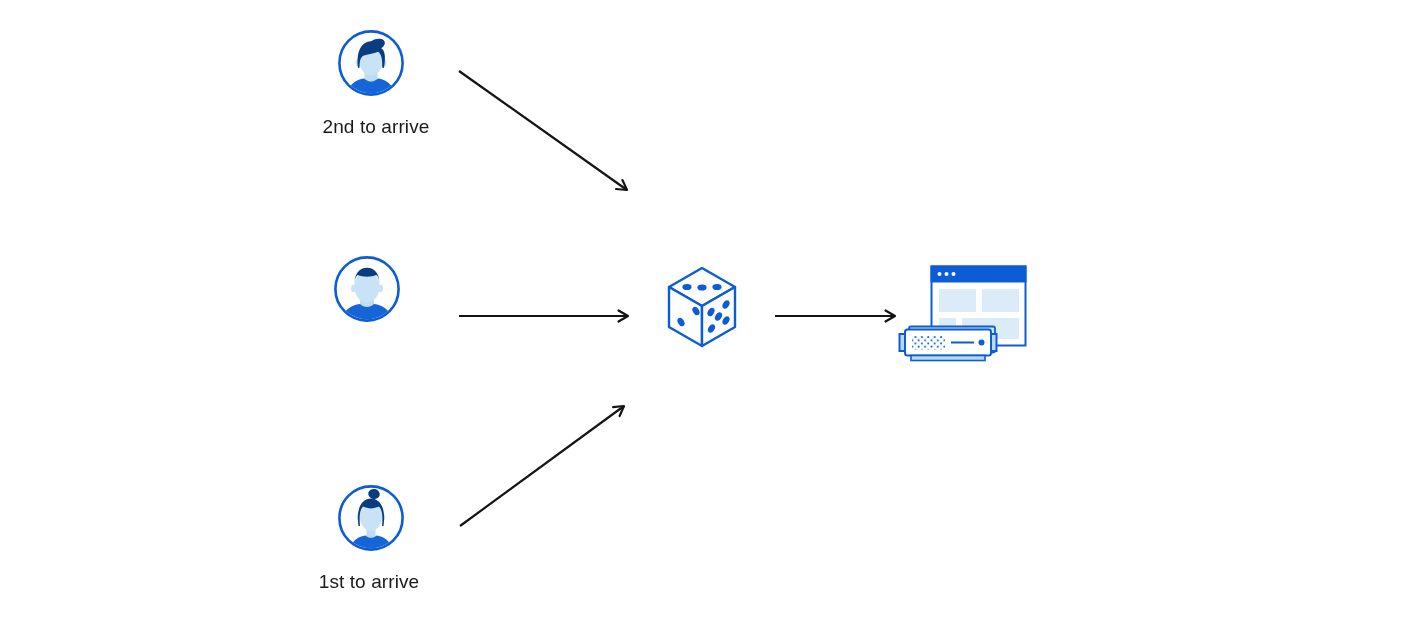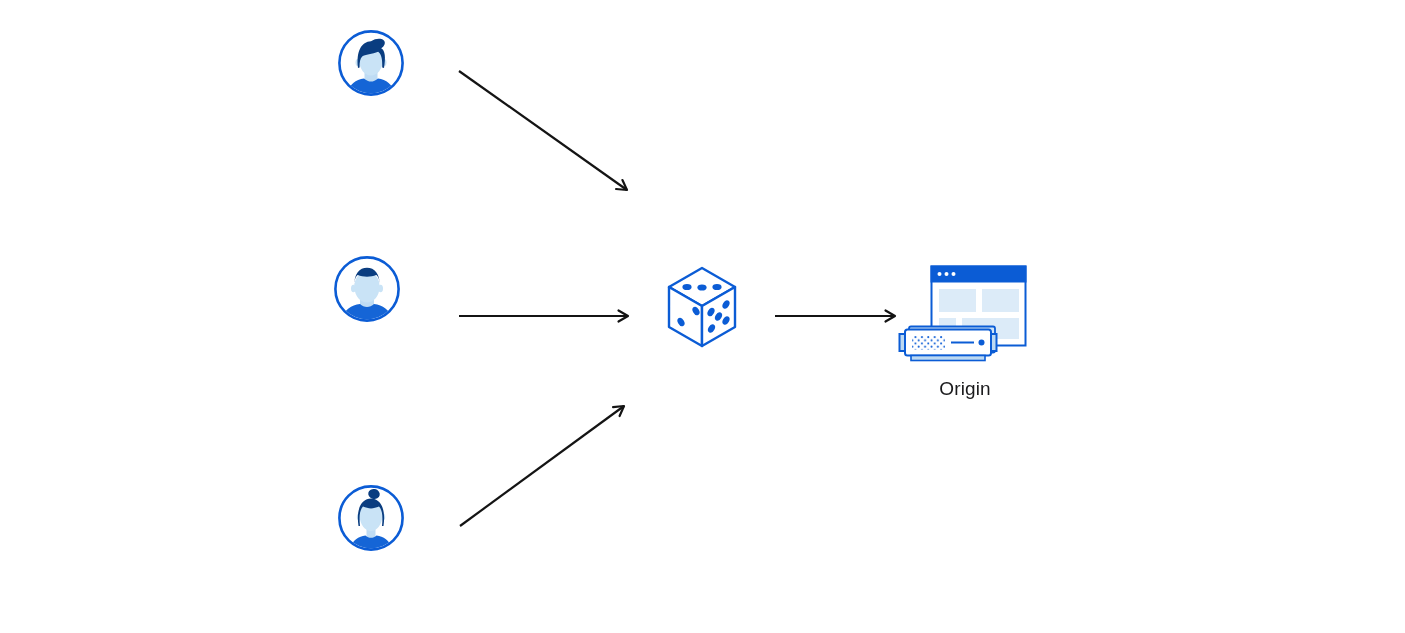--- a/index.html
+++ b/index.html
@@ -52,20 +52,21 @@
       <g clip-path="url(#clipA)">
         <rect x="27.5" y="40" width="13" height="14" fill="#bfdcf4"></rect>
         <path d="M10,68 C11,56 18,50.5 27,49.4 C29,51.5 32,52.5 34,52.5 C36,52.5 39,51.5 41,49.4 C50,50.5 57,56 58,68 Z" fill="#1565d6"></path>
         <ellipse cx="20.8" cy="33.5" rx="2.3" ry="3.6" fill="#c9e3f6"></ellipse>
         <ellipse cx="47.2" cy="33.5" rx="2.3" ry="3.6" fill="#c9e3f6"></ellipse>
         <path d="M34,16 C42,16 46.5,22.5 46,31 C45.6,40 40.5,46.5 34,46.5 C27.5,46.5 22.4,40 22,31 C21.5,22.5 26,16 34,16 Z" fill="#c9e3f6"></path>
         <path d="M21,39 C19,22 24.5,12.8 34,12.3 C40.5,7.8 49.5,9.6 47.6,15.2 C46.9,17.2 45.6,18.4 44.2,19.2 C48.2,21.5 48.8,28 47,39 L45.2,38.5 C45.6,29.5 44,24.8 41.2,22.8 C35.5,25.4 27.8,25.2 25.2,27.6 C23.2,29.6 22.4,33.4 22.6,38.6 Z" fill="#0a3d80"></path>
       </g>
     </svg>
   </div>
+  <div class="node-label" style="left:276px; top:117px;">2nd to arrive</div>
 
   <div class="icon-wrap" style="left:333px; top:255px;">
     <svg width="68" height="68" viewBox="0 0 68 68">
       <defs>
           <clipPath id="clipB">
             <circle cx="34" cy="34" r="30.4"></circle>
           </clipPath>
         </defs>
       <circle cx="34" cy="34" r="31.6" fill="#ffffff" stroke="#0b5cd5" stroke-width="2.6"></circle>
       <g clip-path="url(#clipB)">
@@ -91,20 +92,21 @@
         <rect x="29.5" y="41" width="9" height="14" fill="#bfdcf4"></rect>
         <path d="M12,68 C14,57 21,52.3 28.5,51.4 C30,53 32,53.8 34,53.8 C36,53.8 38,53 39.5,51.4 C47,52.3 54,57 56,68 Z" fill="#1565d6"></path>
         <ellipse cx="37" cy="10" rx="5.8" ry="5" transform="rotate(12 37 10)" fill="#0a3d80"></ellipse>
         <ellipse cx="22" cy="33" rx="2.2" ry="3.4" fill="#c9e3f6"></ellipse>
         <ellipse cx="46" cy="33" rx="2.2" ry="3.4" fill="#c9e3f6"></ellipse>
         <path d="M34,17.5 C41.5,17.5 45.8,23.8 45.4,32 C45,40.5 40,47 34,47 C28,47 23,40.5 22.6,32 C22.2,23.8 26.5,17.5 34,17.5 Z" fill="#c9e3f6"></path>
         <path d="M21.5,42 C18.8,24 25,14.5 34,14.5 C43,14.5 49.2,24 46.5,42 L45,42 C46.2,31 44.8,25.4 42,22.6 C36.5,25 31.5,25 26,22.6 C23.2,25.4 21.8,31 23,42 Z" fill="#0a3d80"></path>
       </g>
     </svg>
   </div>
+  <div class="node-label" style="left:269px; top:572px;">1st to arrive</div>
 
   <div class="icon-wrap" style="left:667px; top:266px;">
     <svg width="70" height="82" viewBox="0 0 70 82">
       <g stroke="#0b5cd5" stroke-width="2.4" stroke-linejoin="round" fill="#ffffff">
         <polygon points="35,2 68,21 35,40 2,21"></polygon>
         <polygon points="2,21 35,40 35,80 2,61"></polygon>
         <polygon points="35,40 68,21 68,61 35,80"></polygon>
       </g>
       <g fill="#0b5cd5">
         <ellipse cx="20" cy="21" rx="4.6" ry="3.1"></ellipse>
@@ -147,15 +149,14 @@
         <rect x="1.5" y="72" width="7" height="17" fill="#bcd9f2" stroke="#0b5cd5" stroke-width="2"></rect>
         <rect x="91.5" y="72" width="7" height="17" fill="#bcd9f2" stroke="#0b5cd5" stroke-width="2"></rect>
         <rect x="7" y="67.5" width="86" height="26" rx="2.5" fill="#ffffff" stroke="#0b5cd5" stroke-width="2"></rect>
         <rect x="14" y="74" width="33" height="13.5" fill="url(#srvdots)"></rect>
         <line x1="53" y1="80.5" x2="76" y2="80.5" stroke="#0b5cd5" stroke-width="2"></line>
         <circle cx="83.5" cy="80.5" r="3" fill="#0b5cd5"></circle>
         <rect x="13" y="93.5" width="74" height="5" fill="#bcd9f2" stroke="#0b5cd5" stroke-width="1.6"></rect>
       </g>
     </svg>
   </div>
-  <div class="node-label" style="left:865px; top:379px;">Origin</div>
 
 </div>
 
 </body></html>

